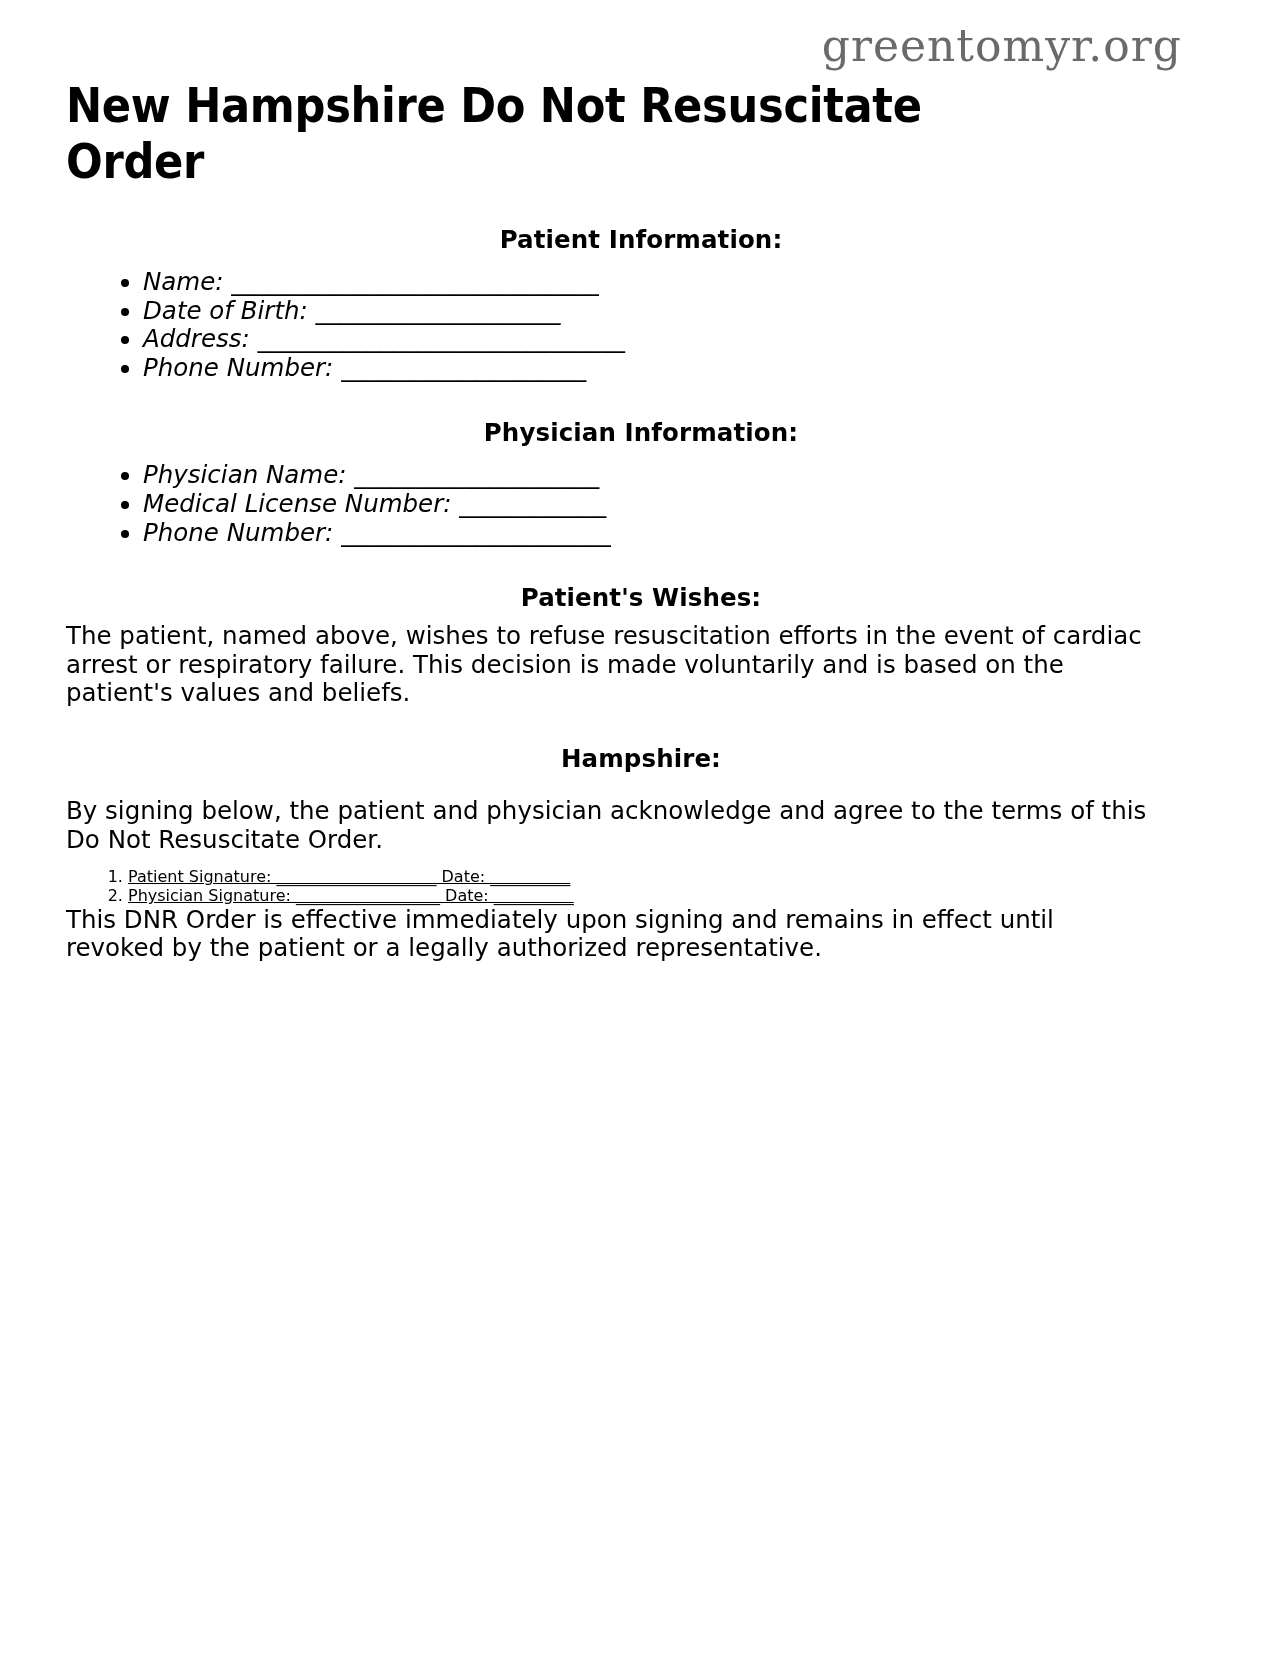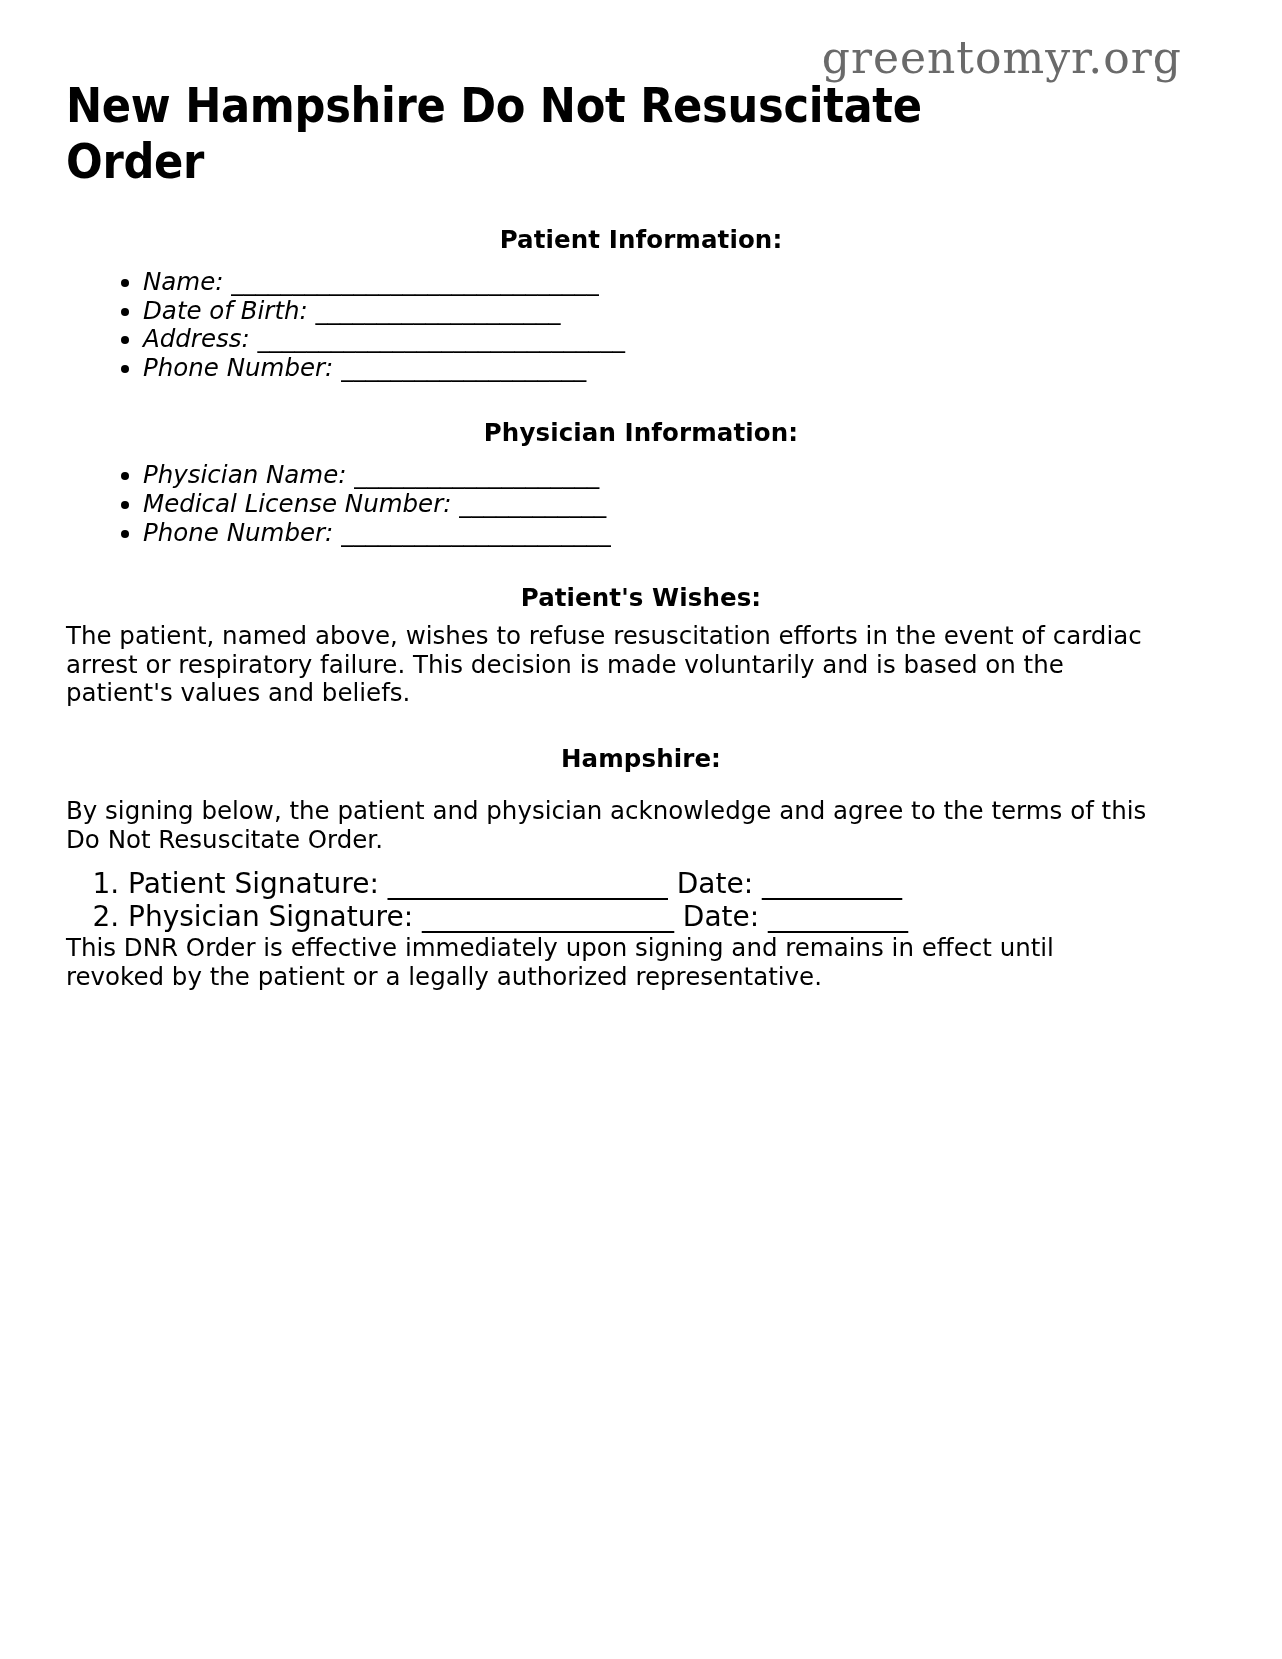--- a/index.html
+++ b/index.html
@@ -17,21 +17,21 @@
   }
   .page {
     position: relative;
     width: 1282px;
     height: 1659px;
     box-sizing: border-box;
     padding: 0 66px;
   }
   .watermark {
     position: absolute;
-    top: 36px;
+    top: 24px;
     right: 100px;
     font-family: "DejaVu Serif", "Liberation Serif", serif;
     font-size: 44px;
     letter-spacing: 1px;
     color: #6a6a6a;
     white-space: nowrap;
     line-height: 1;
   }
   .doc-title {
     margin: 0;
@@ -72,25 +72,26 @@
     padding: 0;
     white-space: nowrap;
     font-style: italic;
   }
   ol.sigs {
     margin: 14px 0 0 0;
     padding-left: 62px;
     list-style-type: decimal;
   }
   ol.sigs li {
-    font-size: 28px;
+    font-size: 16px;
     line-height: 1.17;
     margin: 0;
     padding: 0;
     white-space: nowrap;
+    text-decoration: underline;
   }
   .wishes-para { margin-top: 10px; }
   .signing-para { margin-top: 24px; }
   .closing-para { }
   .blank-space {
     height: 500px;
   }
 </style>
 </head>
 <body>

